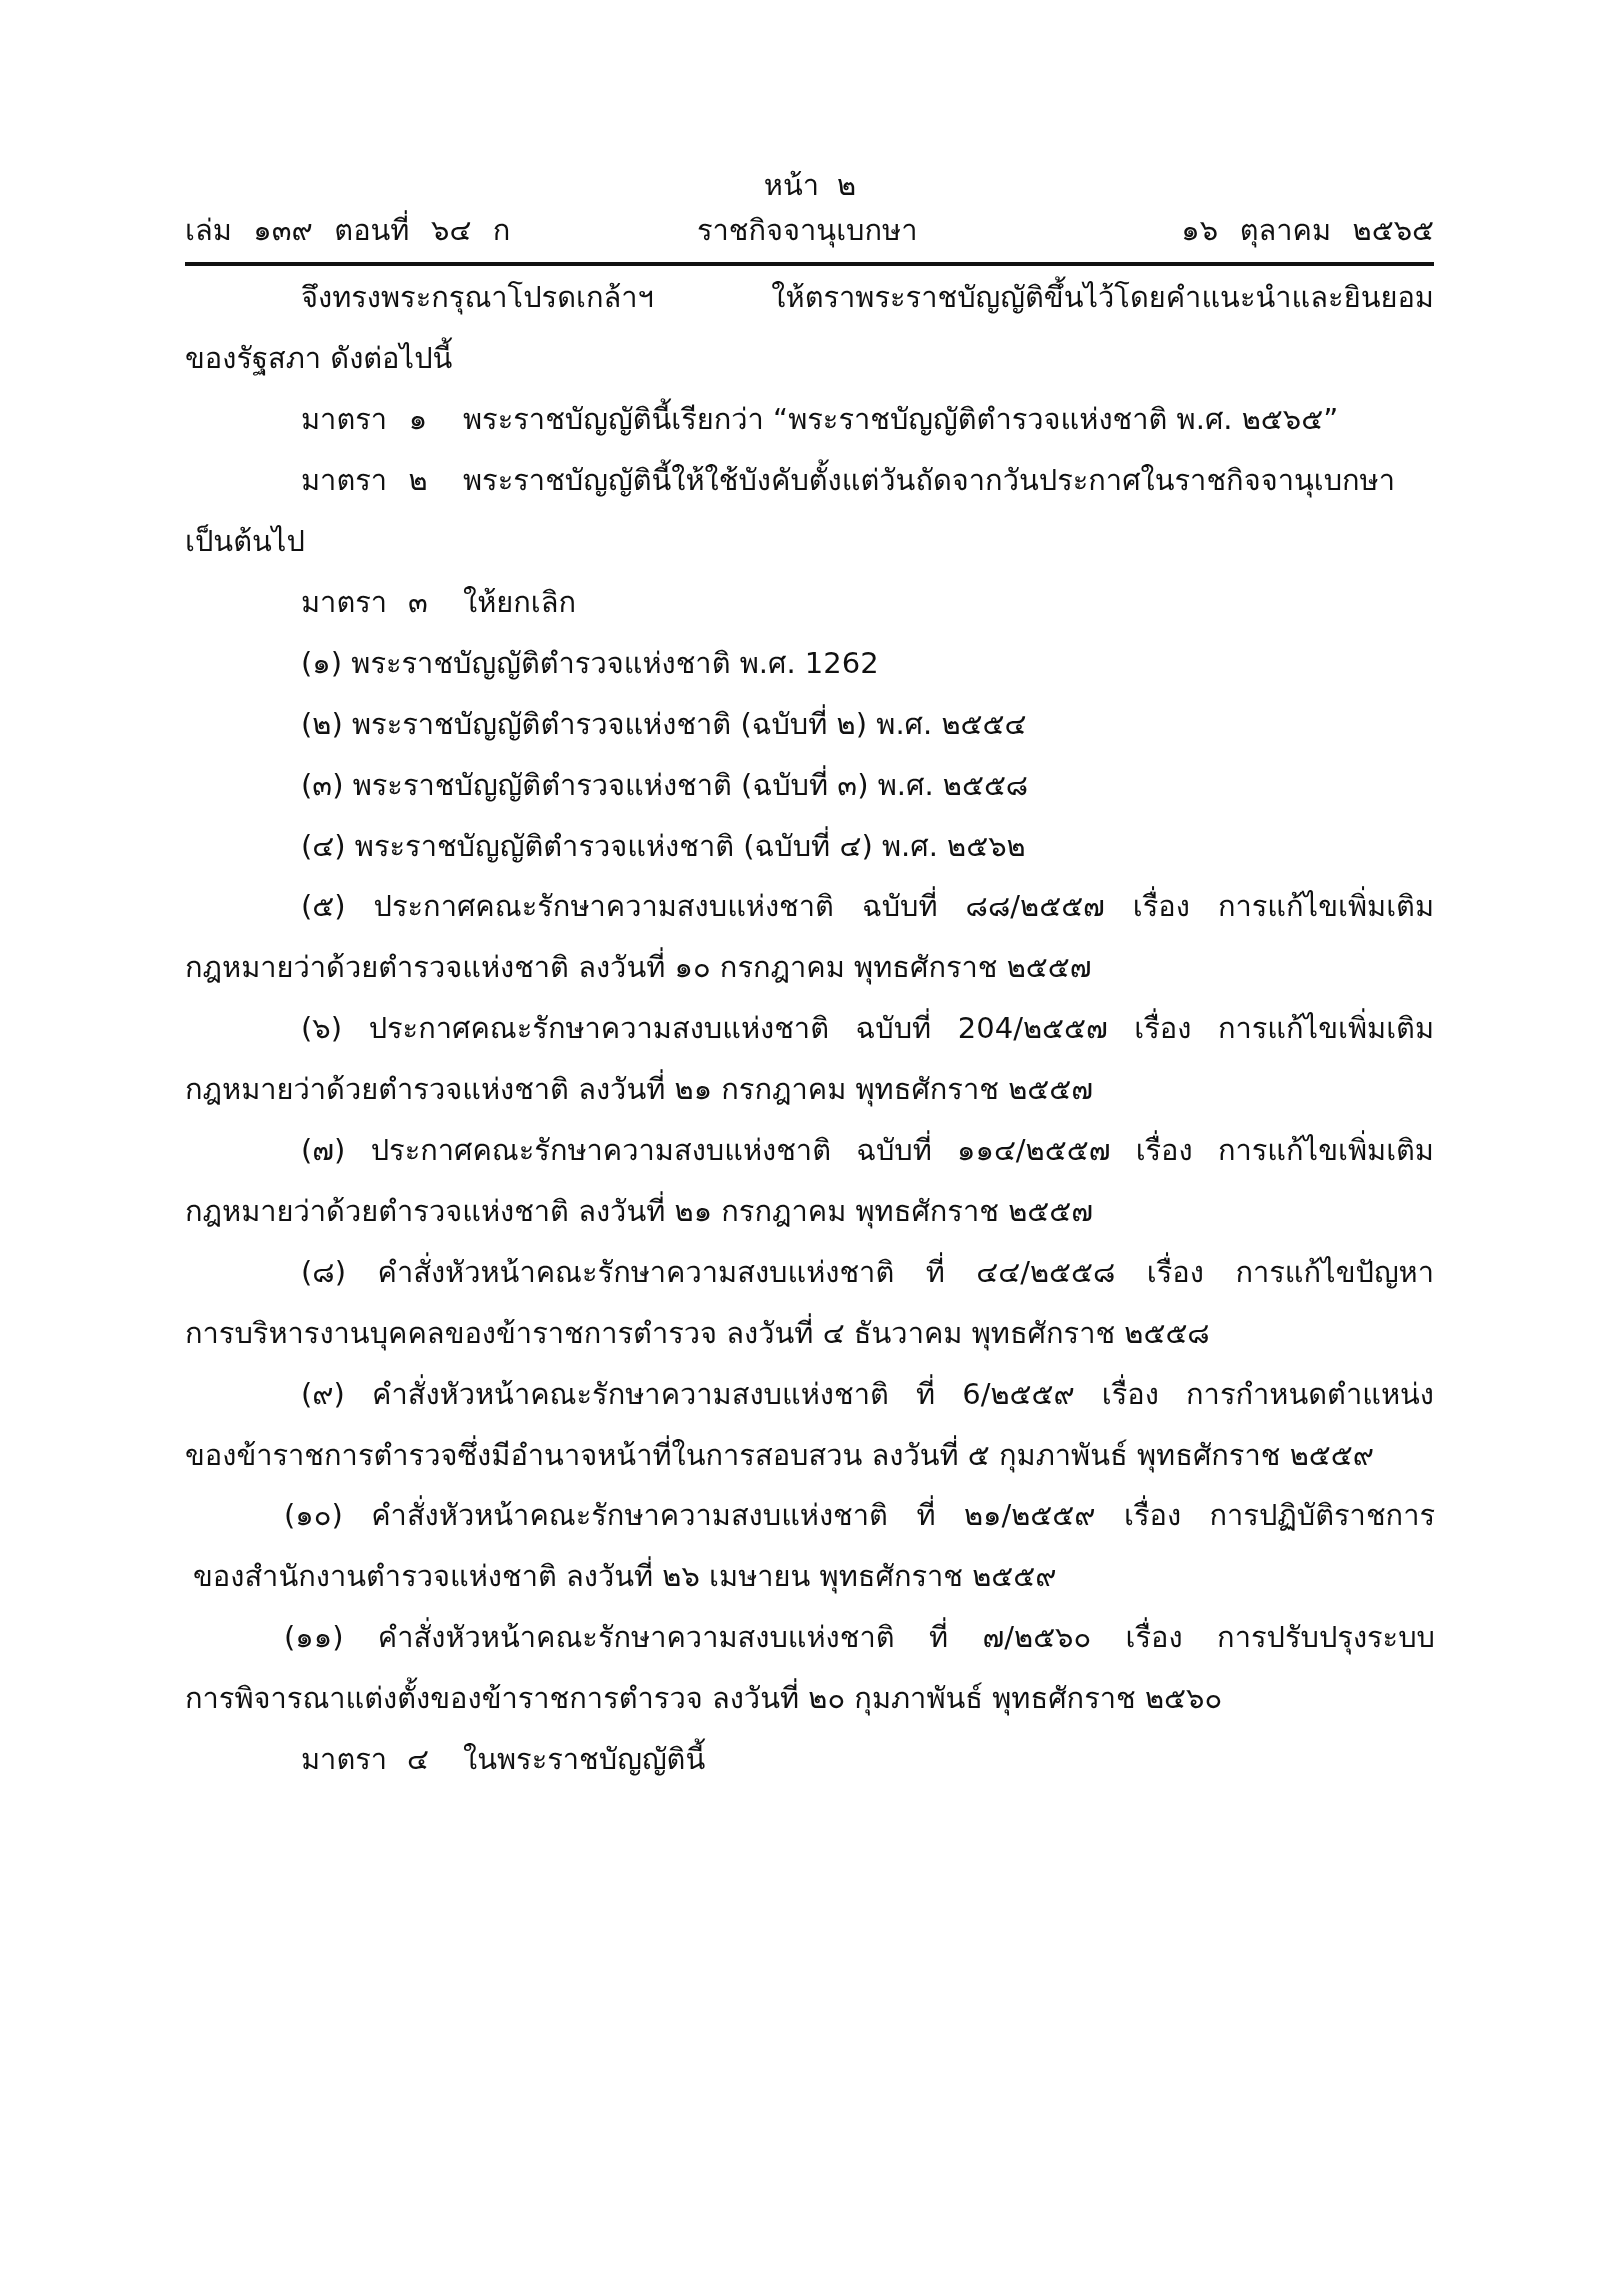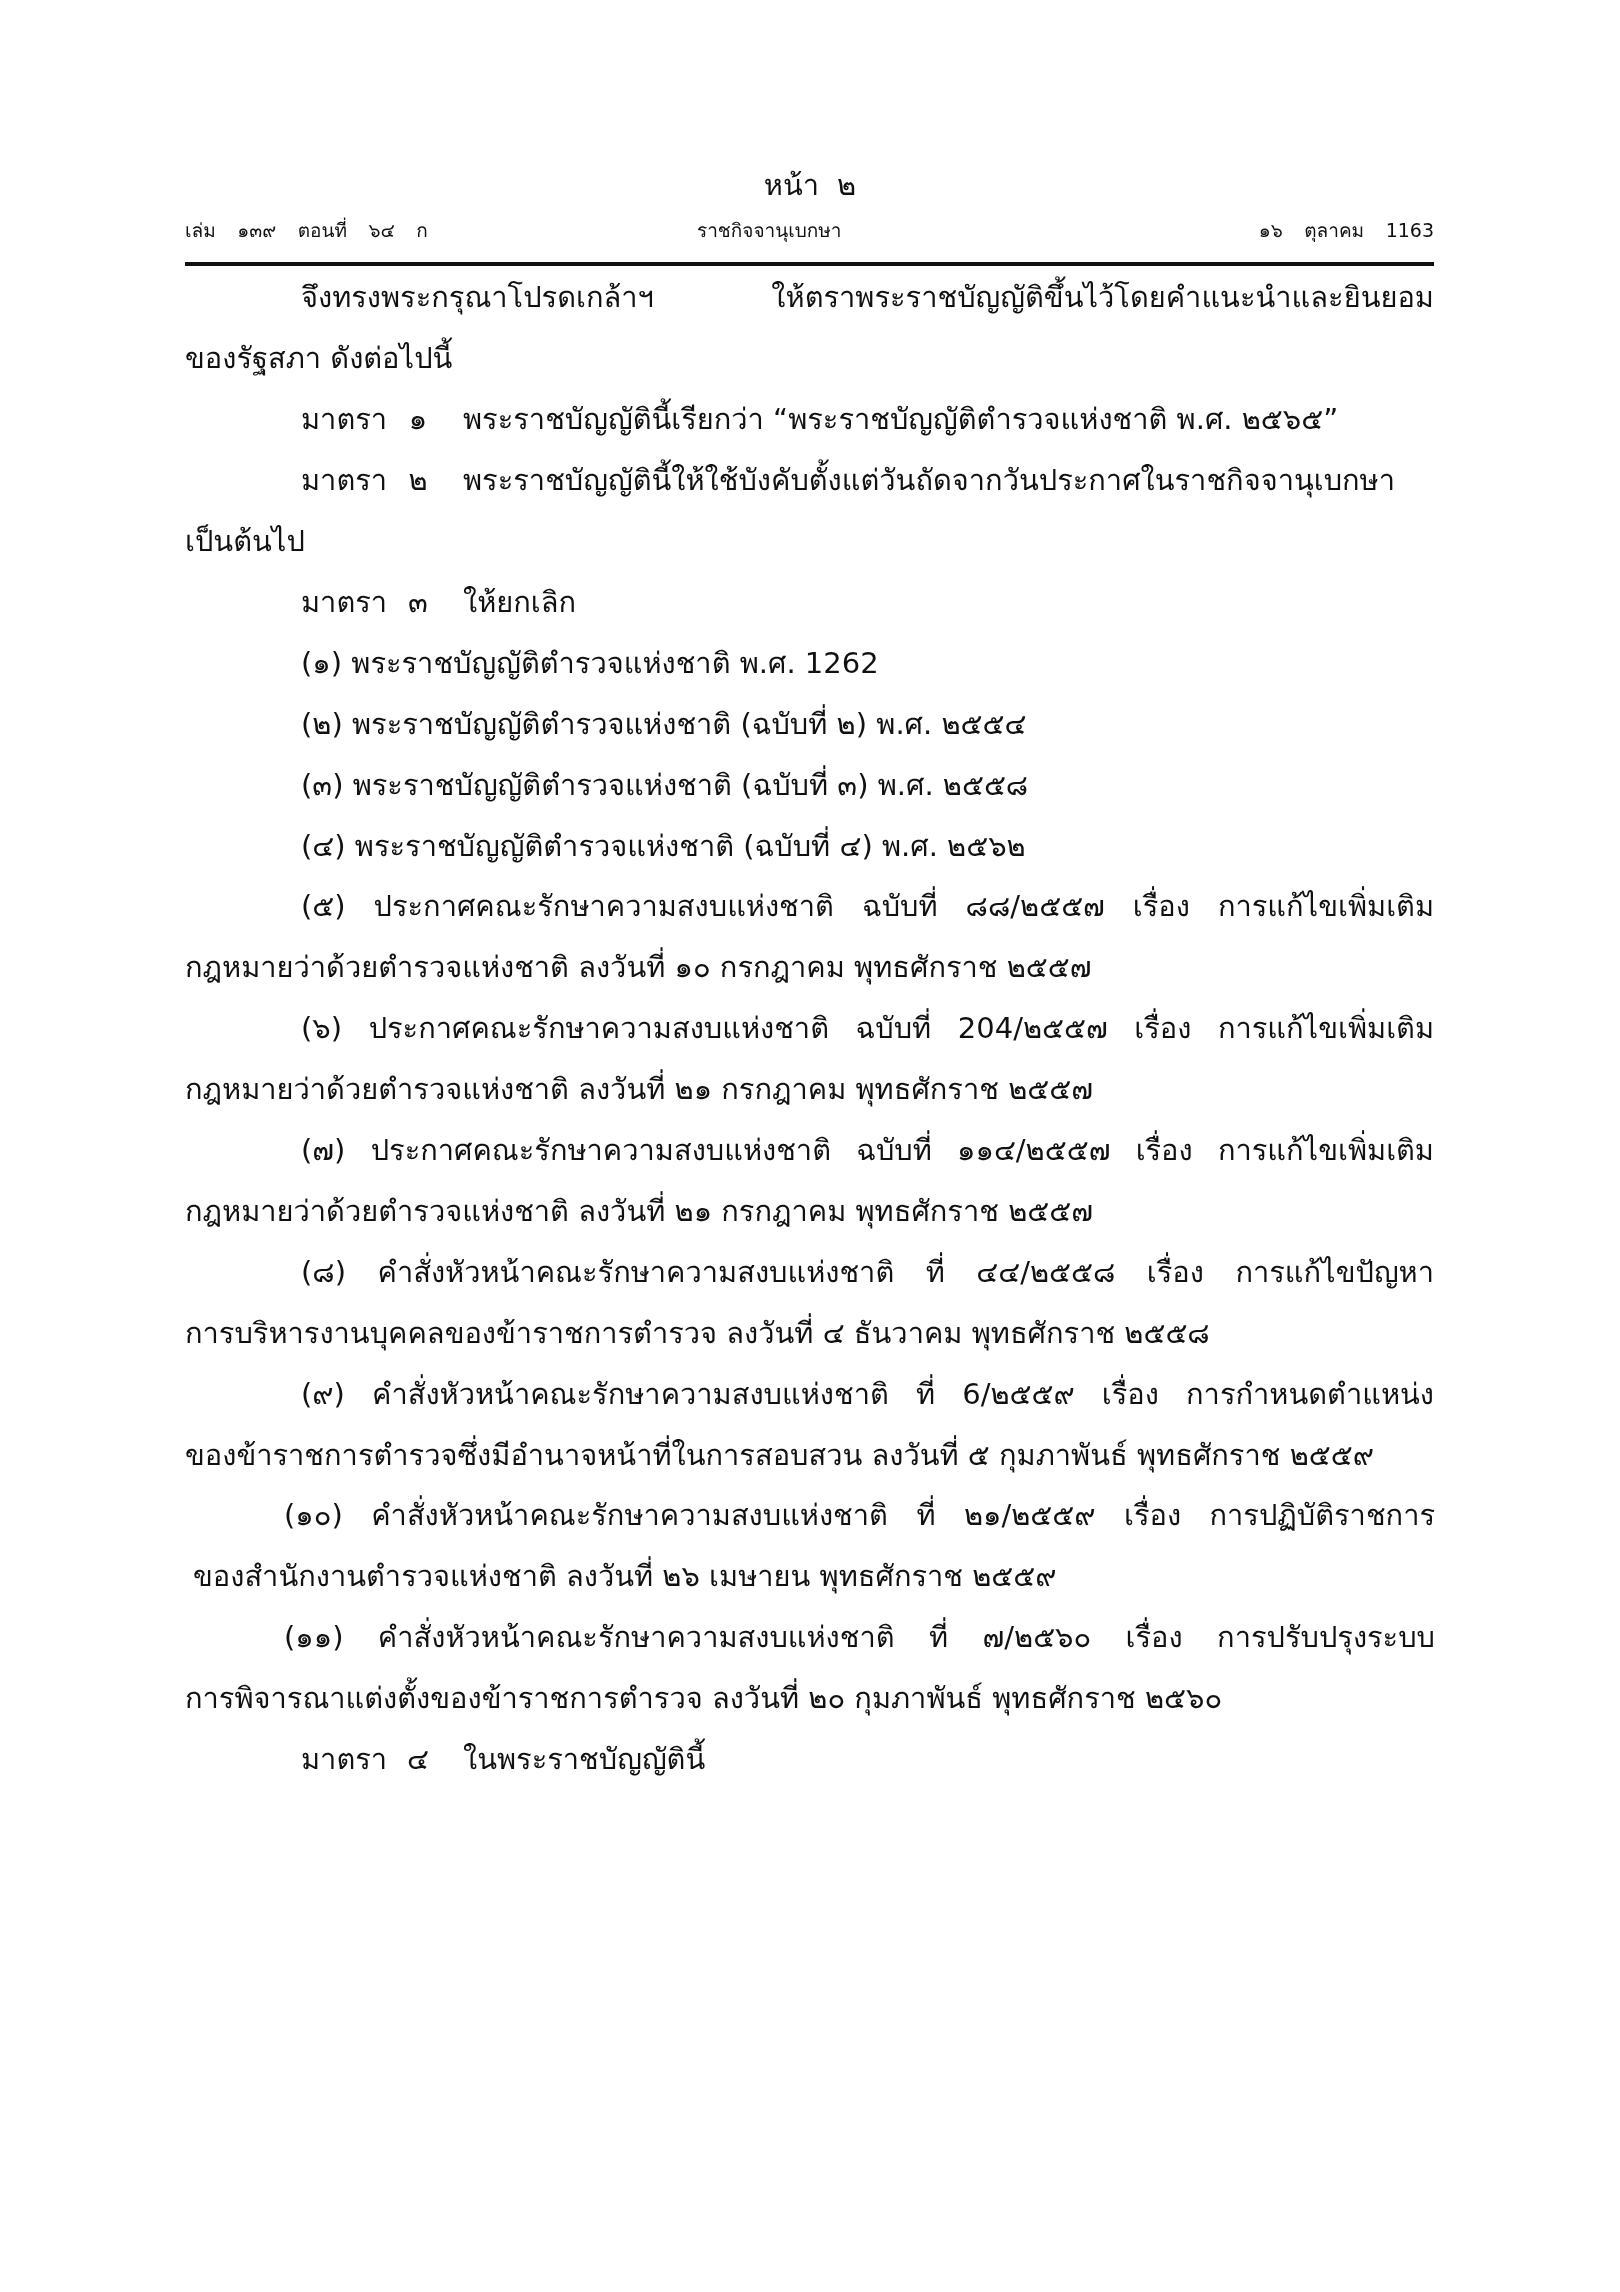--- a/index.html
+++ b/index.html
@@ -32,21 +32,21 @@
       font-size: 29px;
       line-height: 36px;
     }
     .page-number span { margin: 0 9px; }
     .header-row {
       position: absolute;
       top: 211px;
       left: 185px;
       width: 1249px;
       height: 39px;
-      font-size: 19px;
+      font-size: 29px;
       line-height: 39px;
     }
     .header-left, .header-center, .header-right {
       position: absolute;
       top: 0;
       white-space: nowrap;
     }
     .header-left { left: 0; }
     .header-left span { margin-right: 21.5px; }
     .header-center { left: 512px; }
@@ -94,21 +94,21 @@
   <div class="page-number">
     <span>หน้า</span><span>๒</span>
   </div>
 
   <div class="header-row">
     <div class="header-left">
       <span>เล่ม</span><span>๑๓๙</span><span>ตอนที่</span><span>๖๔</span><span>ก</span>
     </div>
     <div class="header-center">ราชกิจจานุเบกษา</div>
     <div class="header-right">
-      <span>๑๖</span><span>ตุลาคม</span><span>1163</span>
+      <span>๑๖</span><span>ตุลาคม</span><span>๒๕๖๕</span>
     </div>
   </div>
 
   <div class="header-rule"></div>
 
   <div class="body-text" style="top:0;">
 
     <div class="line indent justify" style="top:279px;">จึงทรงพระกรุณาโปรดเกล้าฯ ให้ตราพระราชบัญญัติขึ้นไว้โดยคำแนะนำและยินยอม</div>
     <div class="line" style="top:340px;">ของรัฐสภา ดังต่อไปนี้</div>
 

